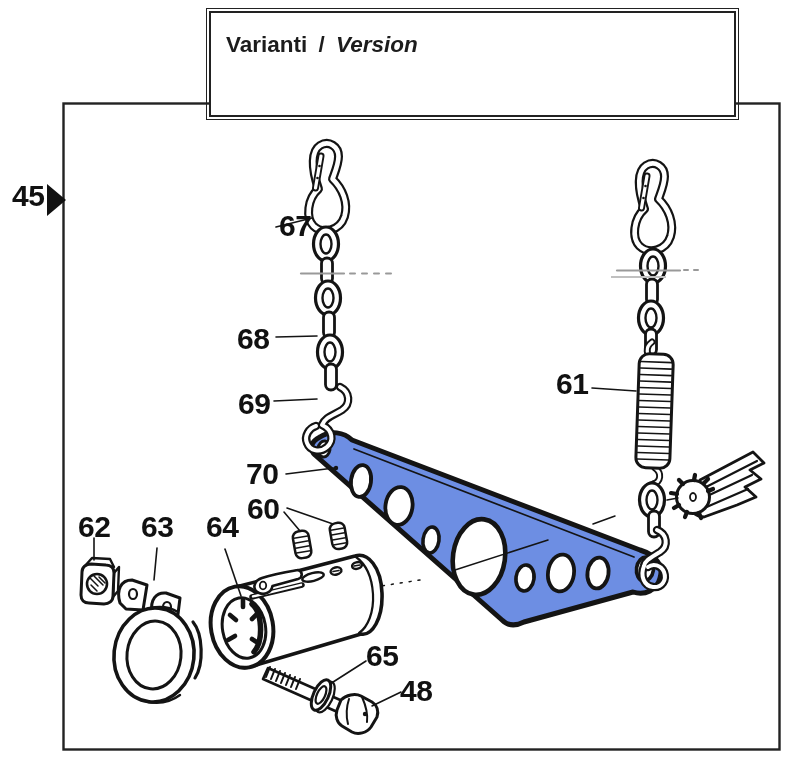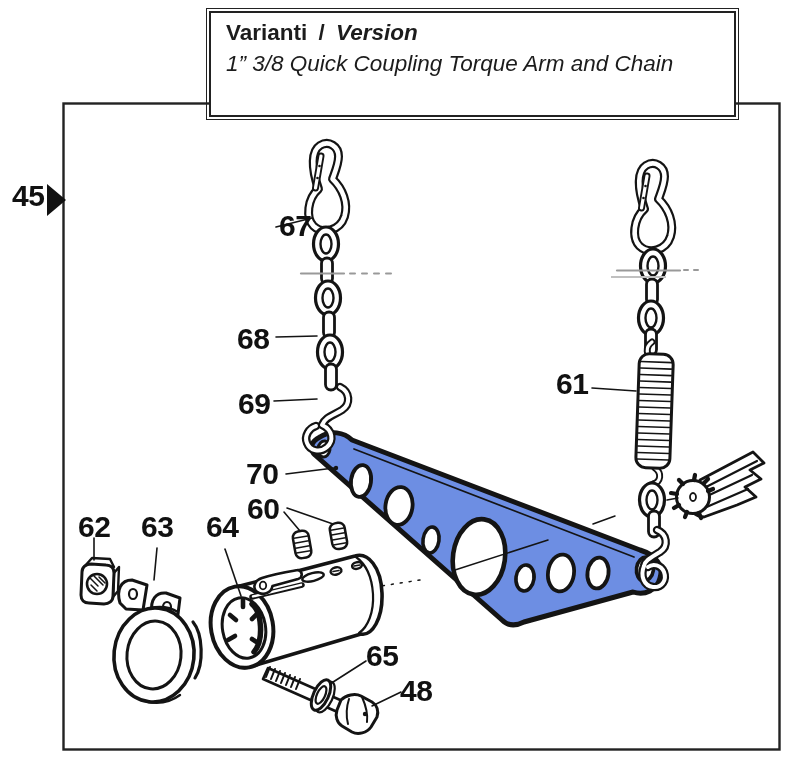--- a/index.html
+++ b/index.html
@@ -13,21 +13,21 @@
   
   svg .b{fill:none;stroke:var(--ink);stroke-linecap:round;stroke-linejoin:round;}
   svg .wf{fill:#fff;stroke:var(--ink);stroke-linejoin:round;}
   svg .wirek{fill:none;stroke:var(--ink);stroke-linecap:round;stroke-linejoin:round;}
   svg .wirew{fill:none;stroke:#fff;stroke-linecap:round;stroke-linejoin:round;}
   svg .gray{fill:none;stroke:var(--muted-line);stroke-linecap:round;}
   svg .plate{fill:var(--plate-blue);stroke:var(--ink);stroke-linejoin:round;}
   
   #titleBox{position:absolute;left:209px;top:11px;width:527px;height:106px;background:#fff;
     border:2px solid var(--frame);outline:1.5px solid var(--frame);outline-offset:2px;
-    box-sizing:border-box;padding:4px 0 0 15px;z-index:3;color:#1c1c1c;}
+    box-sizing:border-box;padding:16px 0 0 15px;z-index:3;color:#1c1c1c;}
   .t1{font-size:22.5px;font-weight:700;line-height:32px;white-space:nowrap;}
   .t1 .sep{padding:0 5px;}
   .t1 .en{font-style:italic;}
   .t2{font-size:22.5px;line-height:29px;white-space:nowrap;}
   .t3{font-size:22.5px;font-style:italic;line-height:29px;white-space:nowrap;}
   
   .plabel{position:absolute;font-size:30px;font-weight:700;color:#111;z-index:2;
           letter-spacing:-0.5px;line-height:30px;}
 </style>
 </head>
@@ -295,21 +295,20 @@
       <line x1="401" y1="692" x2="372" y2="706"></line>
     </g>
   </svg>
 
   <div id="titleBox">
     <div class="t1">
       <span>Varianti</span>
       <span class="sep">/</span>
       <span class="en">Version</span>
     </div>
-    <div class="t3">1” 3/8 Quick Coupling Torque Arm and Chain</div>
   </div>
 
   <div class="plabel" style="left:12px;top:181px;">45</div>
   <div class="plabel" style="left:240px;top:211px;margin-left:39px;">67</div>
   <div class="plabel" style="left:237px;top:324px;">68</div>
   <div class="plabel" style="left:238px;top:389px;">69</div>
   <div class="plabel" style="left:556px;top:369px;">61</div>
   <div class="plabel" style="left:246px;top:459px;">70</div>
   <div class="plabel" style="left:247px;top:494px;">60</div>
   <div class="plabel" style="left:78px;top:512px;">62</div>

